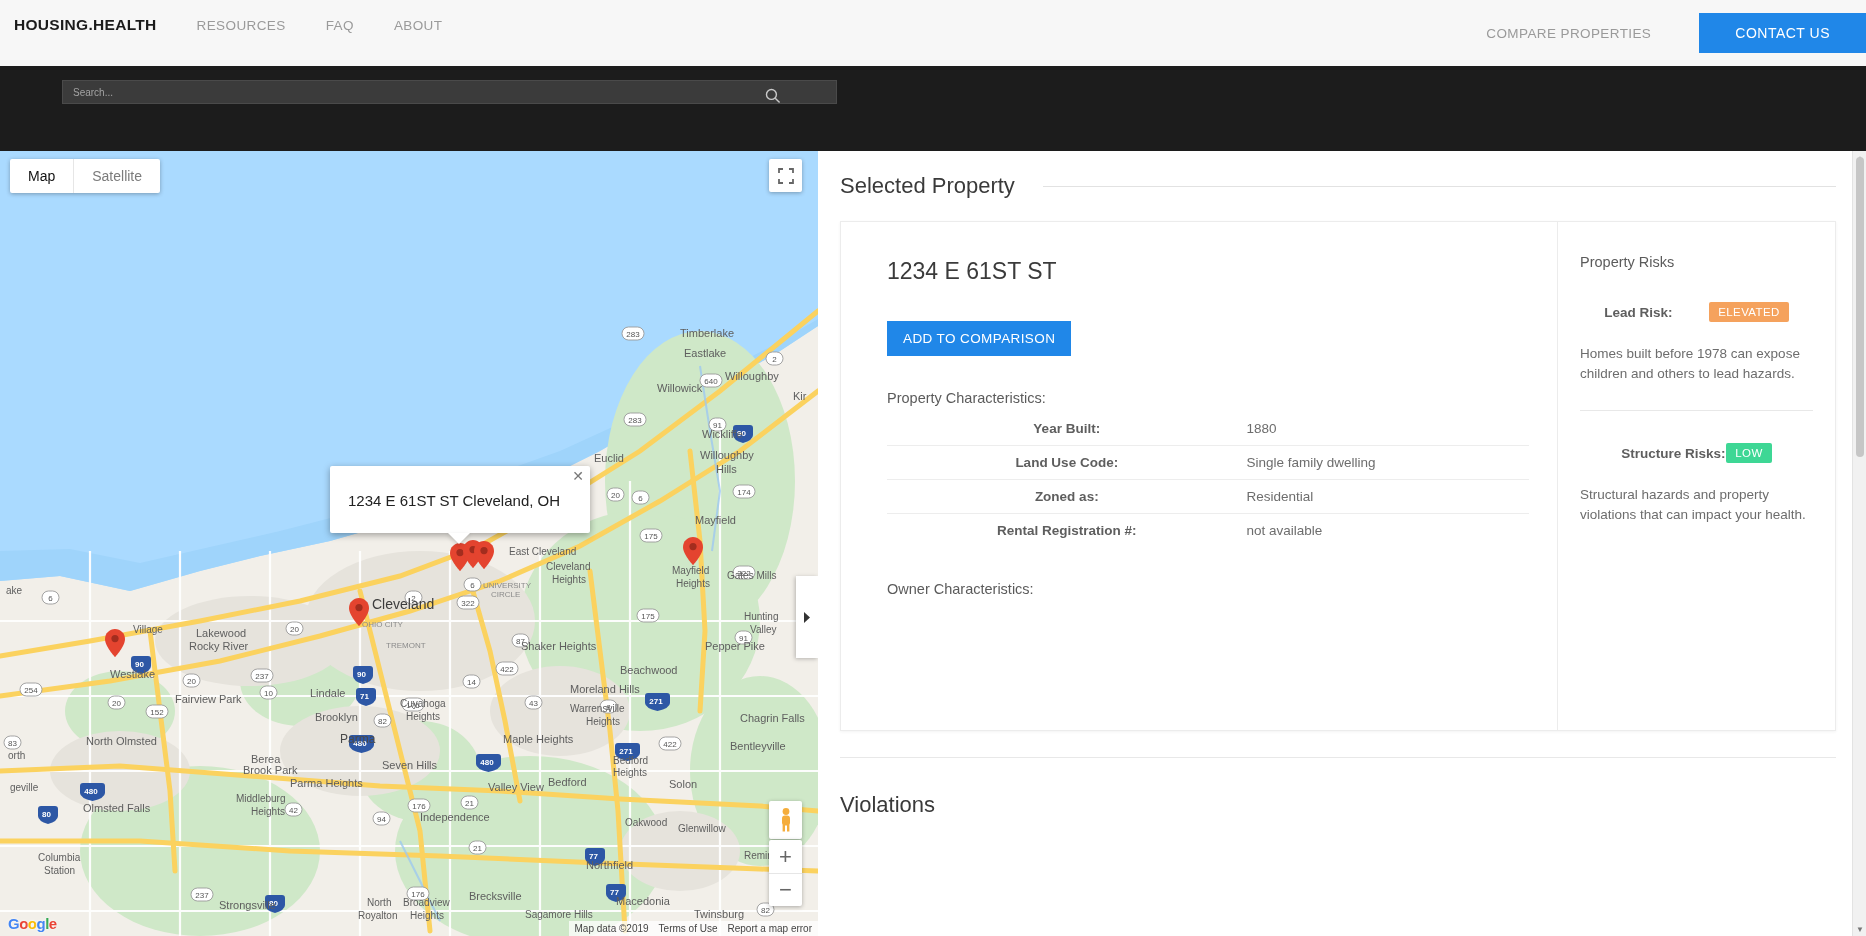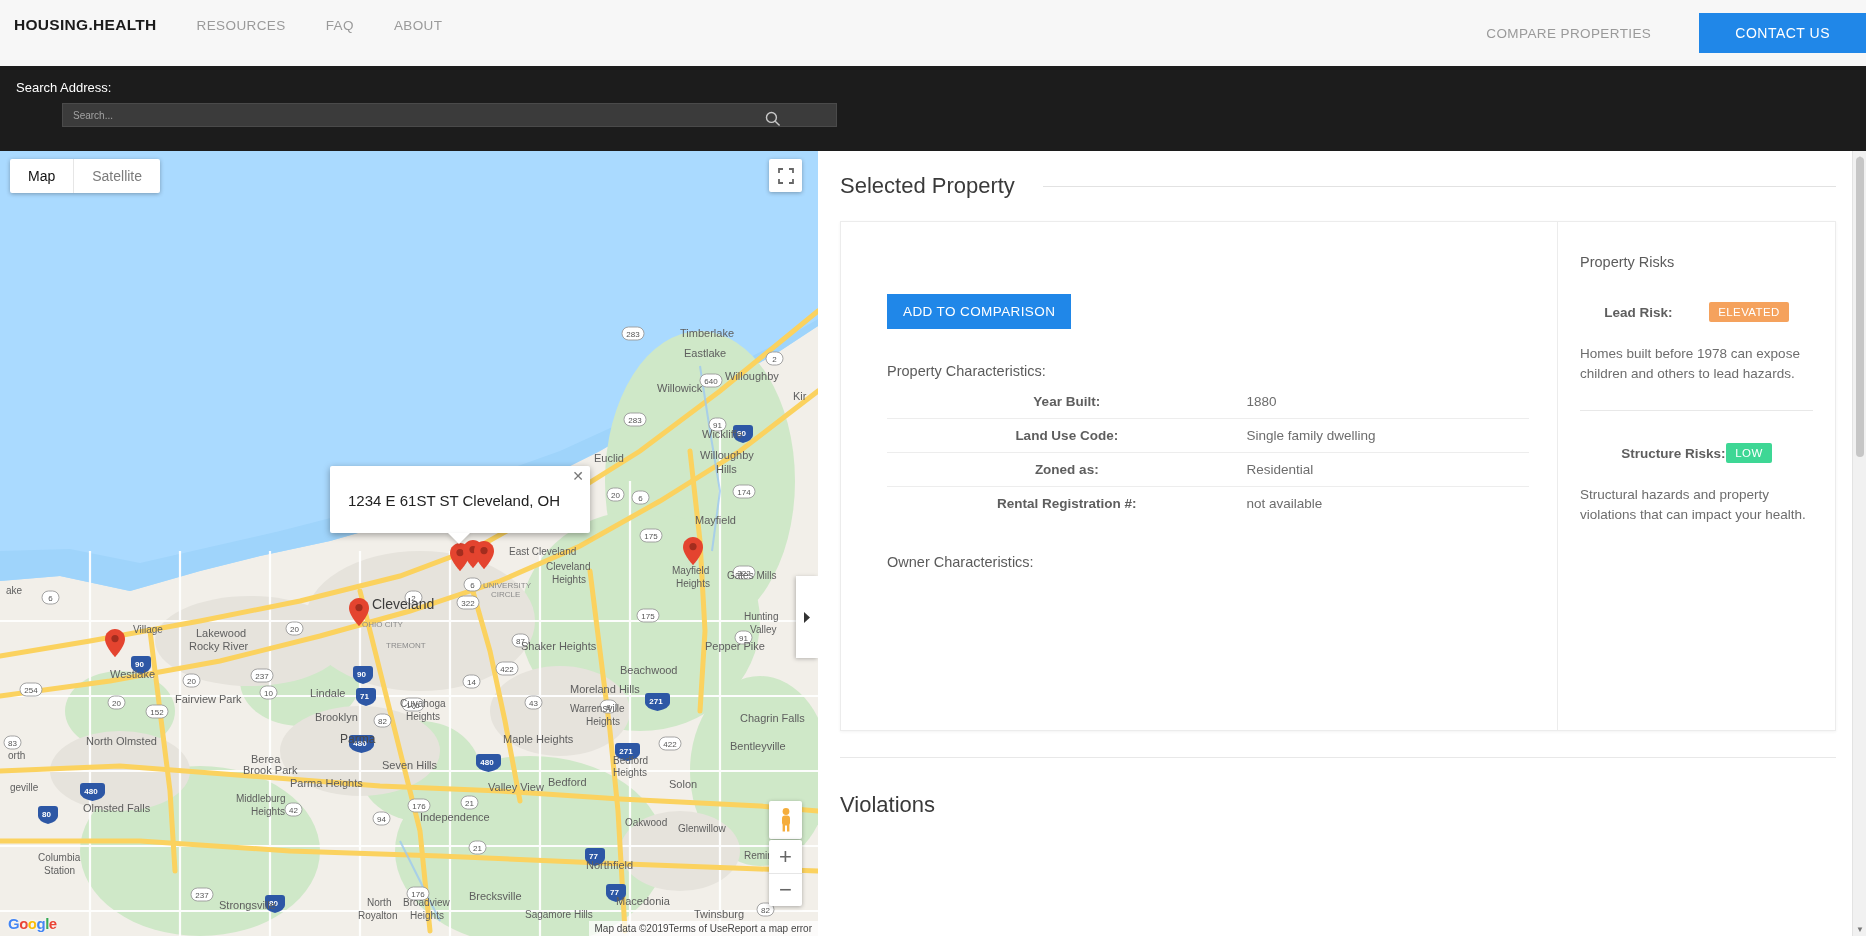--- a/index.html
+++ b/index.html
@@ -117,21 +117,21 @@
     position: absolute; left: 8px; bottom: 4px; z-index: 6;
     font-size: 15px; font-weight: bold; letter-spacing: -.5px;
     text-shadow: 0 0 3px rgba(255,255,255,.9);
   }
   .gmap-logo .b { color: #4285f4; } .gmap-logo .r { color: #ea4335; }
   .gmap-logo .y { color: #fbbc05; } .gmap-logo .g { color: #34a853; }
 
   .map-footer {
     position: absolute; right: 0; bottom: 0; z-index: 6;
     font-size: 10px; color: #444;
-    display: flex; padding: 2px 6px;
+    display: flex; gap: 10px; padding: 2px 6px;
     background: rgba(255,255,255,.75);
   }
   .map-footer span { cursor: pointer; }
 
   .pin {
     position: absolute; z-index: 5;
     width: 20px; height: 28px;
   }
   .infowin {
     position: absolute; left: 330px; top: 315px; z-index: 8;
@@ -236,21 +236,20 @@
     <a class="navlink">FAQ</a>
     <a class="navlink">ABOUT</a>
   </div>
   <div class="topbar-right">
     <div class="compare-link">COMPARE PROPERTIES</div>
     <button class="contact-btn" style="background: rgb(32, 135, 232);">CONTACT US</button>
   </div>
 </div>
 
 <div class="searchbar">
-  <div class="search-label">Search Address:</div>
   <div class="search-wrap">
     <input class="search-input" type="text" placeholder="Search..." style="">
     <svg class="search-icon" viewBox="0 0 24 24" fill="none" stroke="#c9c9c9" stroke-width="2">
       <circle cx="10.5" cy="10.5" r="7"></circle>
         <line x1="15.8" y1="15.8" x2="22" y2="22"></line>
     </svg>
   </div>
 </div>
 
 <div class="content">
@@ -686,20 +685,21 @@
   </div>
 
   <div class="detail">
     <div class="panel-title-row">
       <div class="panel-title">Selected Property</div>
       <div class="panel-rule"></div>
     </div>
 
     <div class="card">
       <div class="card-left">
+        <div class="addr">1234 E 61ST ST</div>
         <button class="add-btn" style="background: rgb(32, 135, 232);">ADD TO COMPARISON</button>
 
         <div class="sect-head">Property Characteristics:</div>
         <table class="kv">
           <tbody>
               <tr>
             <td class="k">Year Built:</td>
             <td class="v">1880</td>
           </tr>
           <tr>

